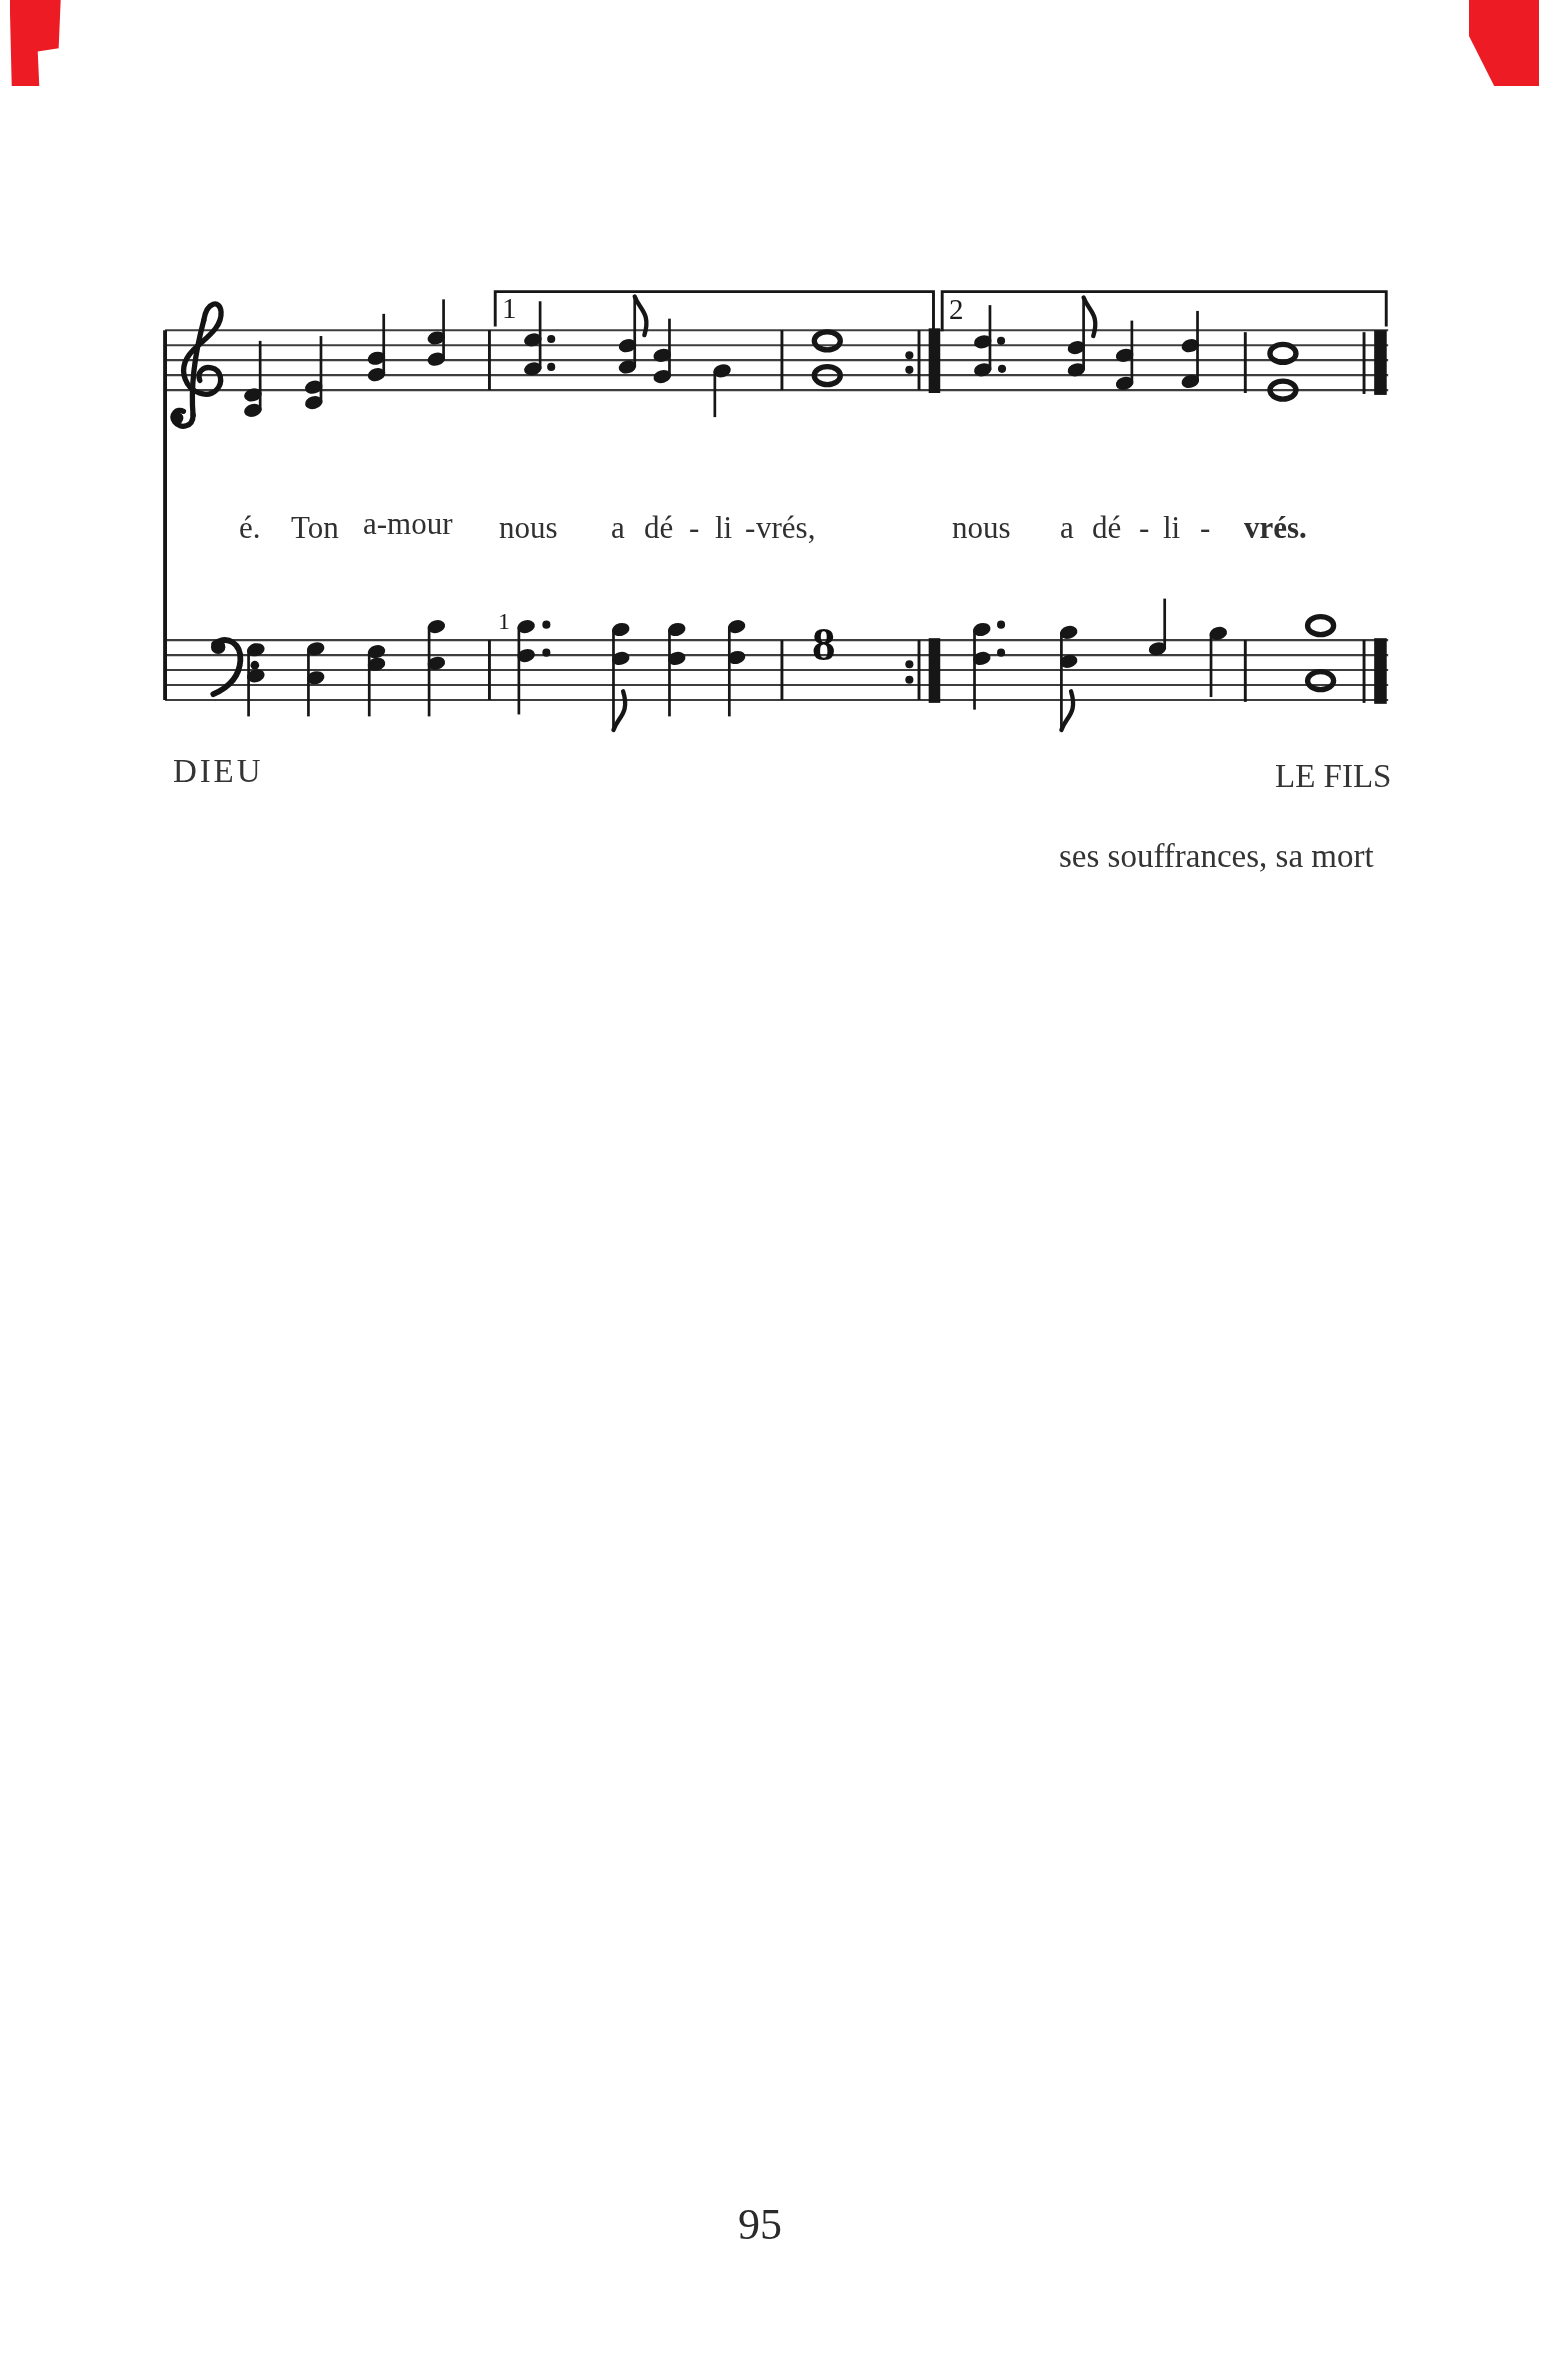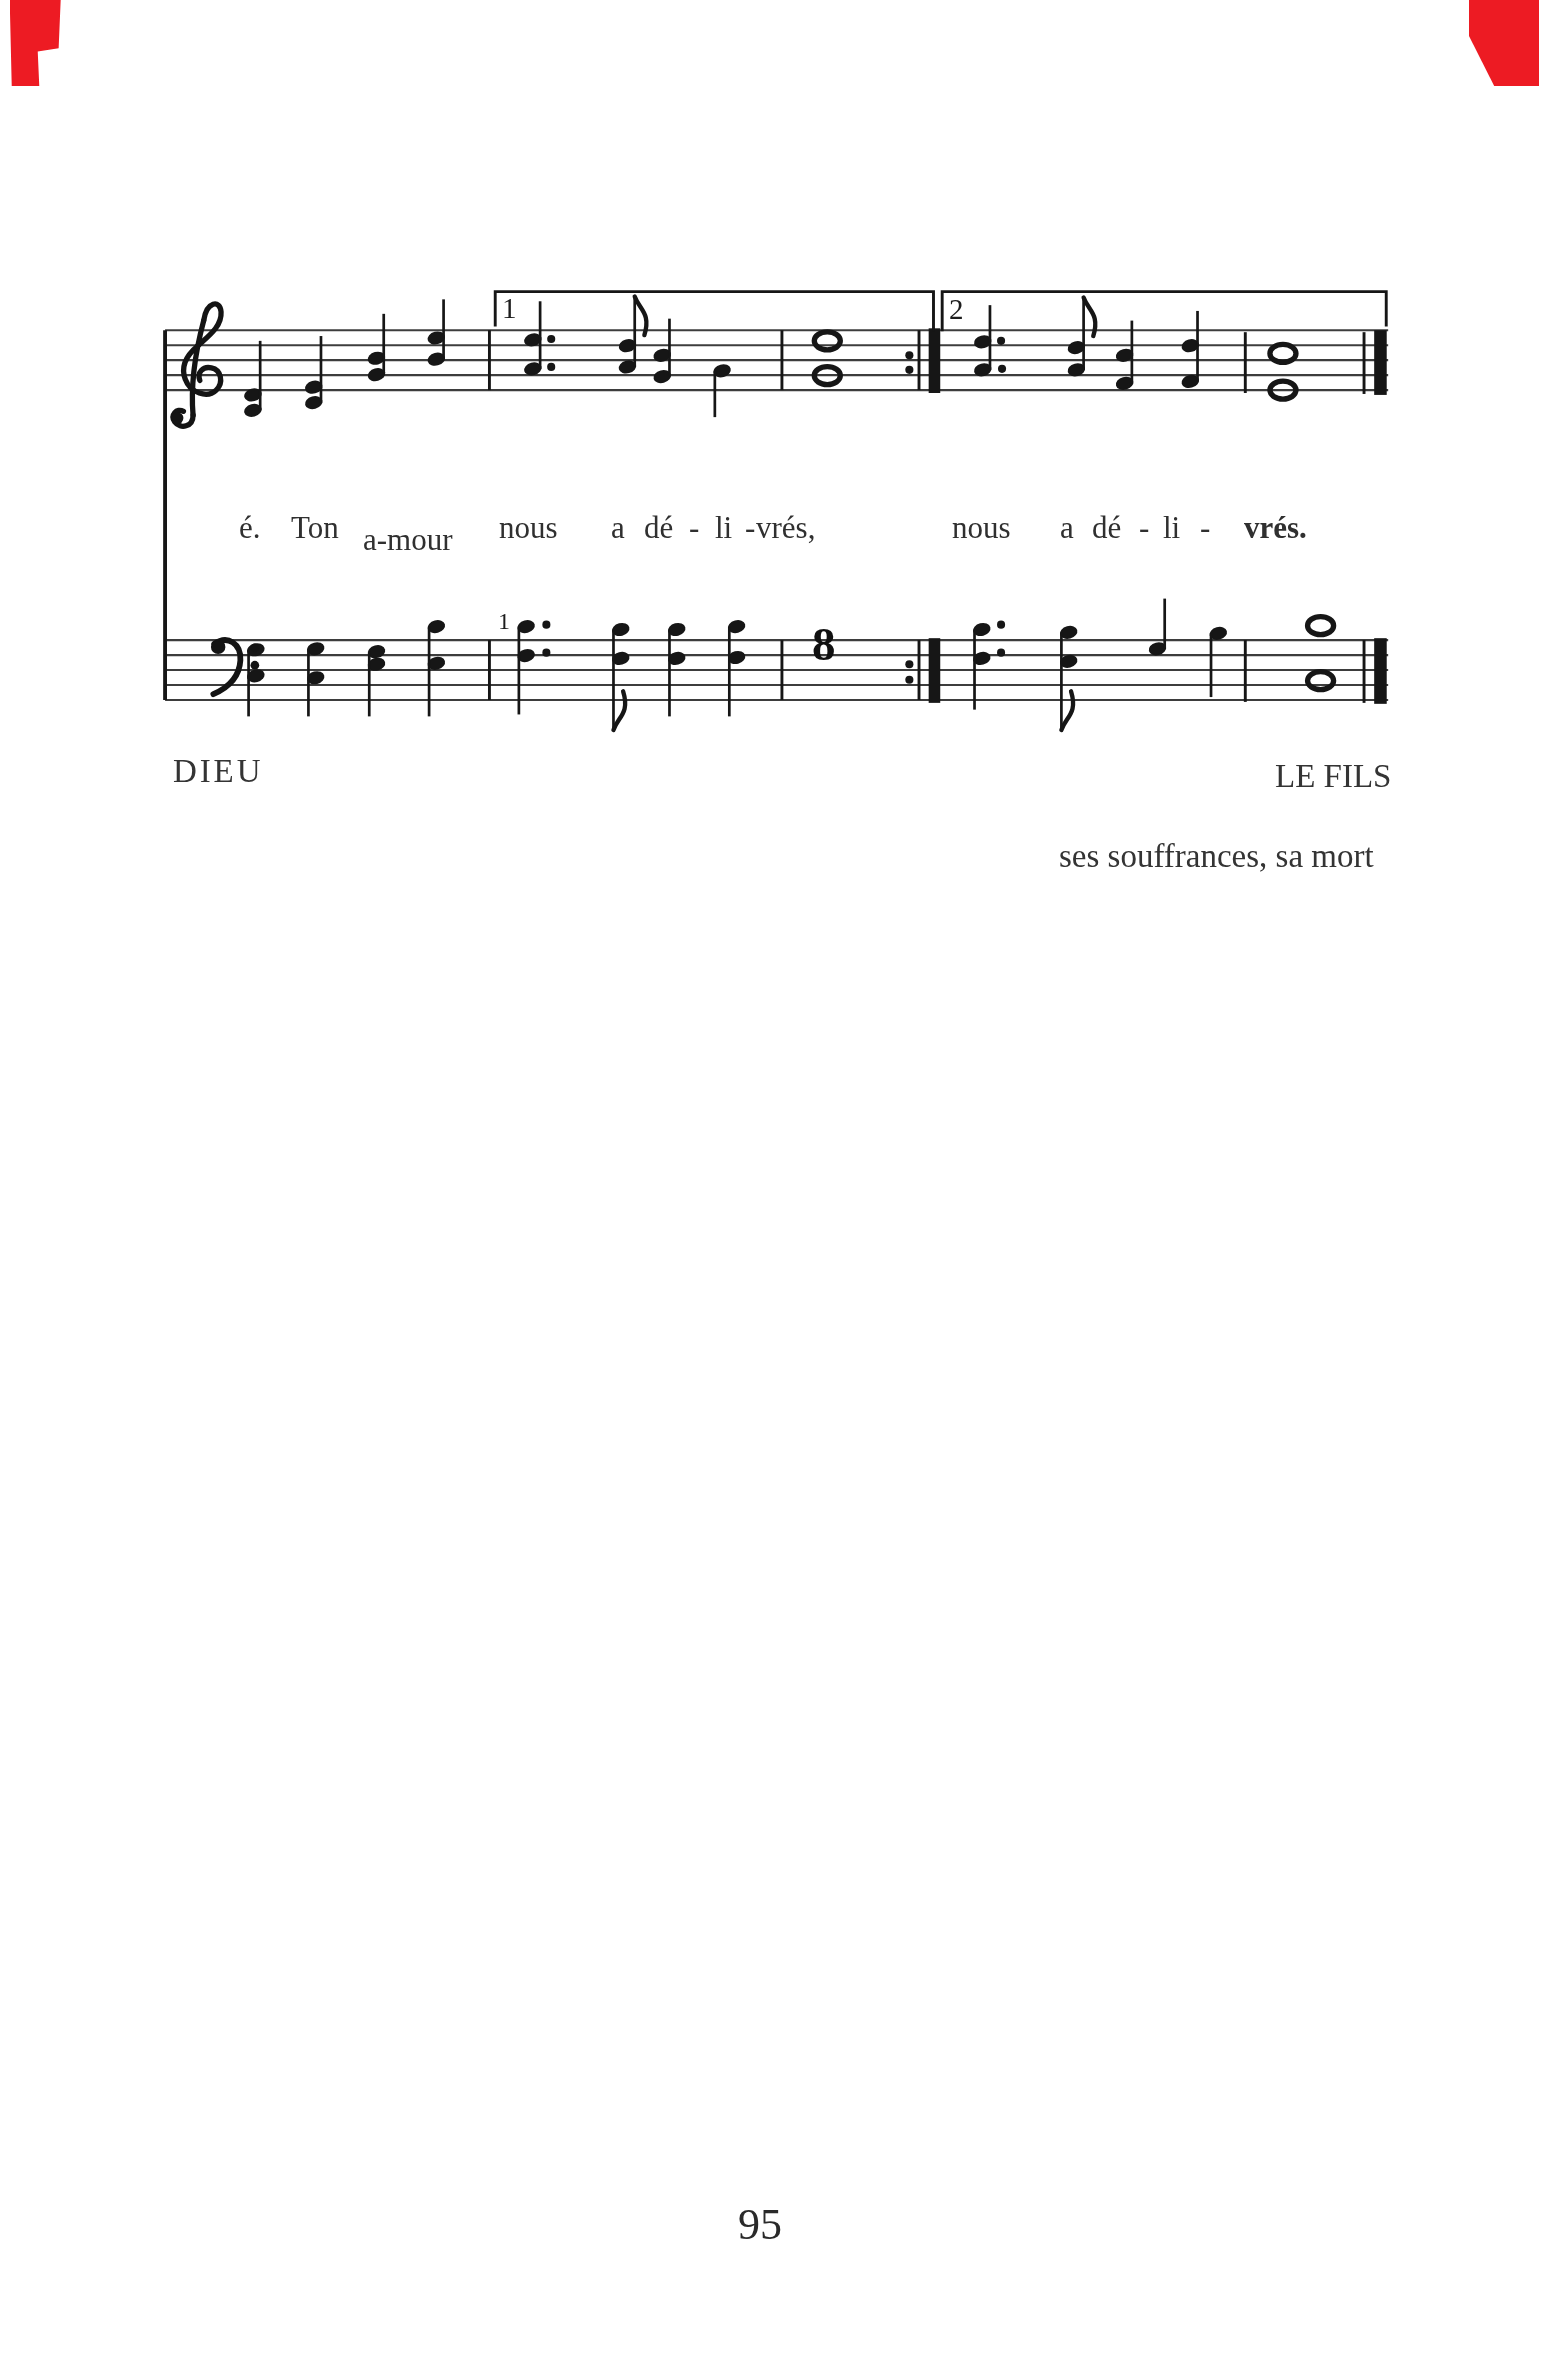--- a/index.html
+++ b/index.html
@@ -177,21 +177,21 @@
       <path d="M222 667 C236 657 250 667 249 684 C248 701 237 712 221 719"></path>
       <circle cx="226" cy="670" r="7.5" fill="#141414" stroke="none"></circle>
       <circle cx="264" cy="671" r="4.5" fill="#141414" stroke="none"></circle>
       <circle cx="264" cy="689" r="4.5" fill="#141414" stroke="none"></circle>
     </g>
   </svg>
 
   <div id="lyrics">
       <span class="txt lyric" style="left: 239px; top: 512px;">é.</span>
       <span class="txt lyric" style="left: 291px; top: 512px;">Ton</span>
-      <span class="txt lyric" style="left: 363px; top: 524px;">a-mour</span>
+      <span class="txt lyric" style="left: 363px; top: 508px;">a-mour</span>
       <span class="txt lyric" style="left: 499px; top: 512px;">nous</span>
       <span class="txt lyric" style="left: 611px; top: 512px;">a</span>
       <span class="txt lyric" style="left: 644px; top: 512px;">dé</span>
       <span class="txt lyric" style="left: 689px; top: 512px;">-</span>
       <span class="txt lyric" style="left: 715px; top: 512px;">li</span>
       <span class="txt lyric" style="left: 745px; top: 512px;">-</span>
       <span class="txt lyric" style="left: 756px; top: 512px;">vrés,</span>
       <span class="txt lyric" style="left: 952px; top: 512px;">nous</span>
       <span class="txt lyric" style="left: 1060px; top: 512px;">a</span>
       <span class="txt lyric" style="left: 1092px; top: 512px;">dé</span>

